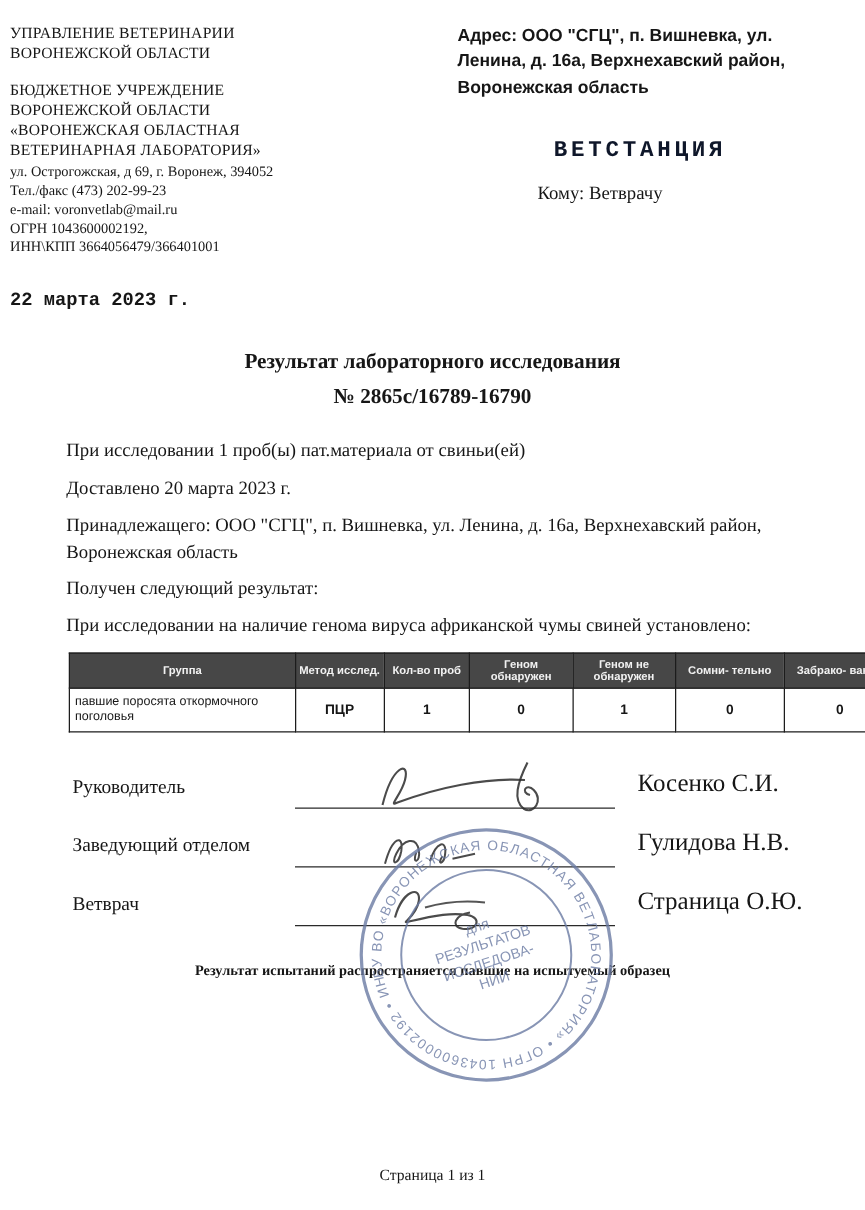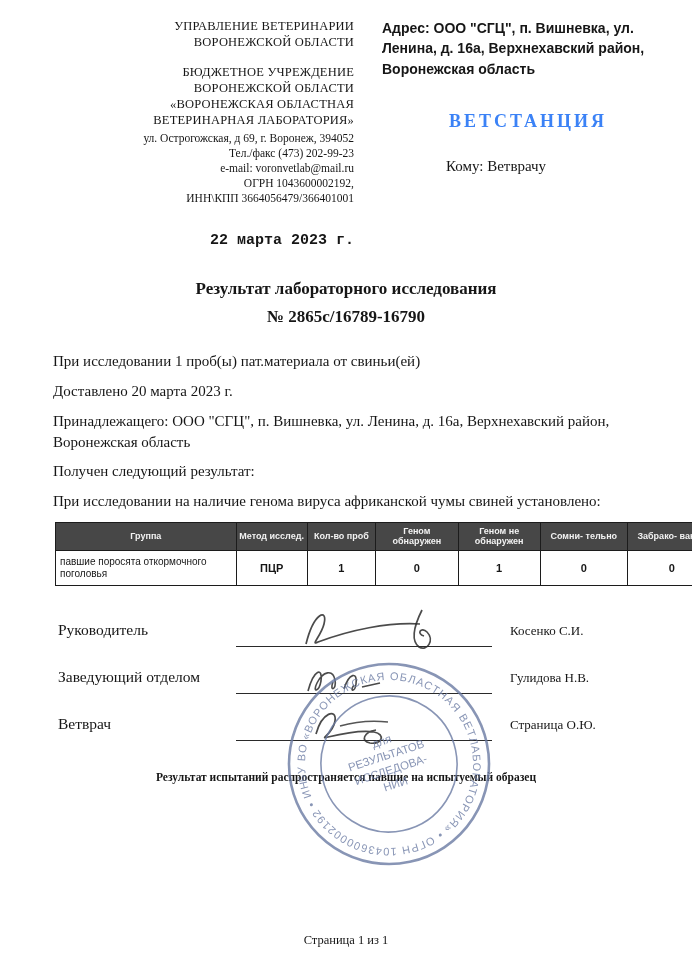--- a/index.html
+++ b/index.html
@@ -1,32 +1,32 @@
 <!DOCTYPE html>
 <html><head>
 <meta charset="utf-8">
 <style>
   html,body { margin:0; padding:0; background:#ffffff; }
   body { width:692px; height:968px; font-family:"Liberation Serif", serif; color:#161616; }
   .page { position:relative; width:692px; height:968px; background:#fff; overflow:hidden; }
 
   
   .header { display:flex; padding-top:18px; }
-  .header-left { width:330px; text-align:right; padding-left:24px; }
+  .header-left { width:330px; text-align:left; padding-left:8px; }
   .header-right { width:292px; margin-left:28px; }
 
   .org-block { font-size:12.5px; line-height:1.3; letter-spacing:.2px; }
   .org-block + .org-block { margin-top:13px; }
   .contact-block { margin-top:2px; font-size:11.5px; line-height:1.32; }
   .doc-date { margin-top:26px; font-weight:bold; font-size:15px;font-family:Liberation Mono, monospace; }
 
   .addr { font-family:"Liberation Sans", sans-serif; font-weight:bold; font-size:14px; line-height:1.45; }
-  .vetstation { margin-top:32px; text-align:center; font-family:Liberation Serif, serif;
-                font-weight:bold; font-size:18px; letter-spacing:3px; color:#3b82f6; }
-  .kome { margin-top:26px; margin-left:64px; font-size:15px; }
+  .vetstation { margin-top:32px; text-align:center; font-family:Liberation Mono, monospace;
+                font-weight:bold; font-size:18px; letter-spacing:3px; color:#0f172a; }
+  .kome { margin-top:16px; margin-left:64px; font-size:15px; }
 
   
   .doc-title { margin-top:26px; text-align:center; font-weight:bold; font-size:17px; line-height:1.65; }
 
   
   .body-text { margin:20px 38px 0 36px; font-size:15px; }
   .body-text p { margin:0 0 9px 17px; line-height:1.38; }
 
   
   table.results { border-collapse:collapse; margin:10px 0 0 55px; width:662px;
@@ -36,21 +36,21 @@
                      padding:3px 2px; line-height:1.2; text-align:center; vertical-align:middle; }
   table.results td { font-size:11px; font-weight:bold; text-align:center; height:32px; vertical-align:middle; }
   table.results td.c0 { font-size:10px; font-weight:normal; text-align:left; padding:1px 4px; line-height:1.25; }
 
   
   .sig-section { margin:14px 40px 0 58px; }
   .sig-row { display:flex; align-items:flex-end; height:47px; }
   .sig-role { width:178px; font-size:15.5px; padding-bottom:8px; }
   .sig-line { flex:1; border-bottom:1.6px solid #2a2a2a; position:relative; height:100%; margin-right:18px; }
   .scribble { position:absolute; left:22%; bottom:-6px; }
-  .sig-name { width:142px; font-size:13px; padding-bottom:8px; }
+  .sig-name { width:142px; font-size:20px; padding-bottom:8px; }
 
   .disclaimer { margin-top:30px; padding:0 70px; text-align:center; font-weight:bold; font-size:11.5px; }
 
   
   .stamp { position:absolute; left:283px; top:658px; width:212px; height:212px; opacity:.8; pointer-events:none; }
 
   .footer { position:absolute; left:0; bottom:20px; width:100%; text-align:center; font-size:12.5px; }
 </style>
 </head>
 <body>

